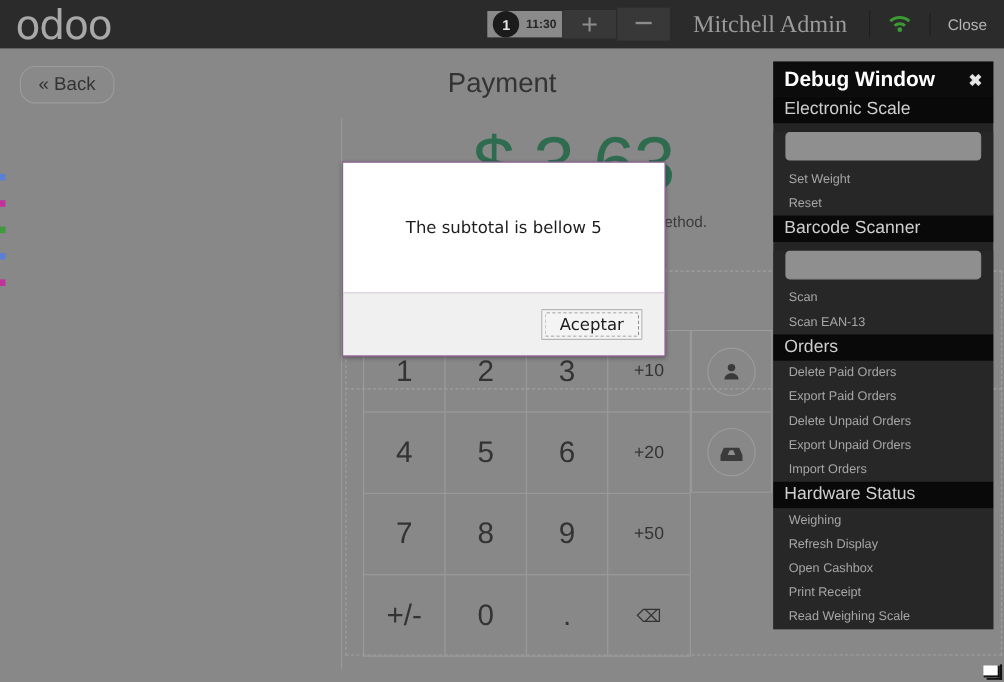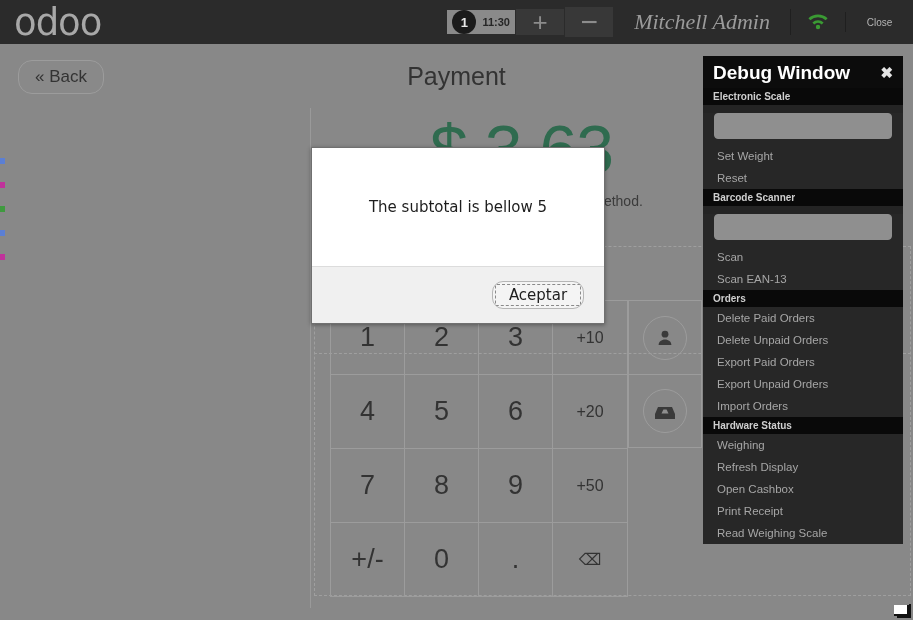--- a/index.html
+++ b/index.html
@@ -39,30 +39,30 @@
   }
   .order-time { font-size: 11px; color: #262626; font-weight: bold; }
   .tab-btn {
     width: 49px; background: #383838; border-right: 1px solid #2b2b2b;
     display: flex; align-items: center; justify-content: center;
     color: #8c8c8c; font-size: 26px; line-height: 1;
   }
   .tab-btn.minus { font-size: 30px; }
   .username {
     display: flex; align-items: center; padding: 0 20px;
-    color: #9b9b9b; font-size: 22px; font-style: italic;
+    color: #9b9b9b; font-size: 22px; 
     font-family: "Liberation Serif", serif; border-right: 1px solid #1f1f1f;
   }
   .wifi-cell {
     width: 55px; display: flex; align-items: center; justify-content: center;
     border-right: 1px solid #1f1f1f;
   }
   .close-cell {
     width: 67px; display: flex; align-items: center; justify-content: center;
-    color: #b5b5b5; font-size: 10px;
+    color: #b5b5b5; font-size: 14px;
   }
 
   
   .page-header {
     position: absolute; top: 44px; left: 0; width: 913px; height: 64px;
   }
   .back-btn {
     position: absolute; left: 18px; top: 60px - 44px;
     top: 16px;
     width: 86px; height: 34px;
@@ -156,21 +156,21 @@
     z-index: 40;
   }
   .debug-header {
     display: flex; align-items: center; justify-content: space-between;
     padding: 6px 10px 4px 10px; background: rgba(10,10,10,0.9);
   }
   .debug-title { font-size: 19px; color: #ffffff; font-weight: bold; }
   .debug-close { font-size: 15px; color: #e5e5e5; font-weight: bold; }
   .debug-section {
     background: rgba(8,8,8,0.92); padding: 3px 10px;
-    font-size: 10px; font-weight: bold; color: #cfcfcf;
+    font-size: 16px; font-weight: normal; color: #cfcfcf;
   }
   .debug-body { background: rgba(40,40,40,0.80); }
   .debug-input {
     display: block; width: 178px; height: 26px; margin: 8px auto 6px auto;
     background: #8f8f8f; border: 1px solid #8f8f8f; border-radius: 4px;
   }
   .debug-item {
     padding: 5px 10px 5px 14px; color: #a6a6a6; font-size: 11.5px;
   }
 
@@ -189,21 +189,21 @@
     padding: 10px 20px; background: #ffffff;
   }
   .alert-text { font-size: 15px; color: #1d1d1d; text-align: center; }
   .alert-footer {
     height: 57px; background: #f0f0f0; border-top: 1px solid #dcdcdc;
     display: flex; align-items: center; justify-content: flex-end;
     padding-right: 20px;
   }
   .alert-ok {
     min-width: 92px; height: 28px; padding: 0 14px;
-    background: #f4f4f4; border: 1px solid #b6b6b6; border-radius: 11px;
+    background: #f4f4f4; border: 1px solid #b6b6b6; border-radius: 1px;
     color: #1d1d1d; font-size: 15px;
     display: flex; align-items: center; justify-content: center;
     position: relative;
   }
   .alert-ok::after {
     content: ""; position: absolute; inset: 2px;
     border: 1px dashed #8a8a8a; border-radius: 2px;
   }
 
   
@@ -330,22 +330,22 @@
       <div class="debug-section">Barcode Scanner</div>
       <div class="debug-body">
         <input class="debug-input" type="text" style="">
         <div class="debug-item">Scan</div>
         <div class="debug-item">Scan EAN-13</div>
       </div>
 
       <div class="debug-section">Orders</div>
       <div class="debug-body">
         <div class="debug-item">Delete Paid Orders</div>
+        <div class="debug-item">Export Paid Orders</div>
         <div class="debug-item">Delete Unpaid Orders</div>
-        <div class="debug-item">Export Paid Orders</div>
         <div class="debug-item">Export Unpaid Orders</div>
         <div class="debug-item">Import Orders</div>
       </div>
 
       <div class="debug-section">Hardware Status</div>
       <div class="debug-body">
         <div class="debug-item">Weighing</div>
         <div class="debug-item">Refresh Display</div>
       </div>
 

